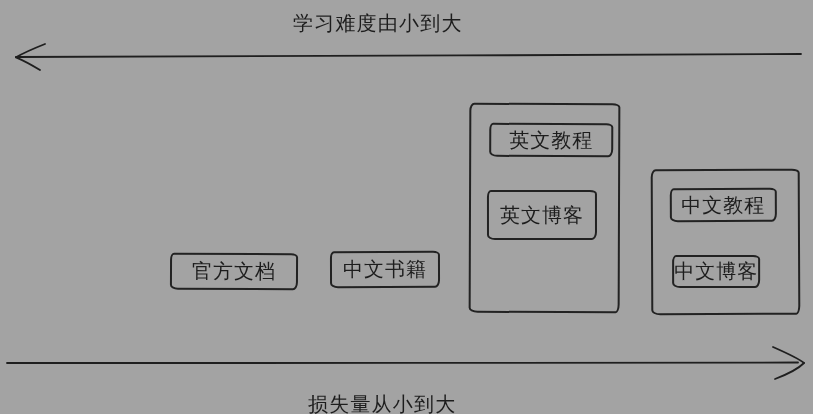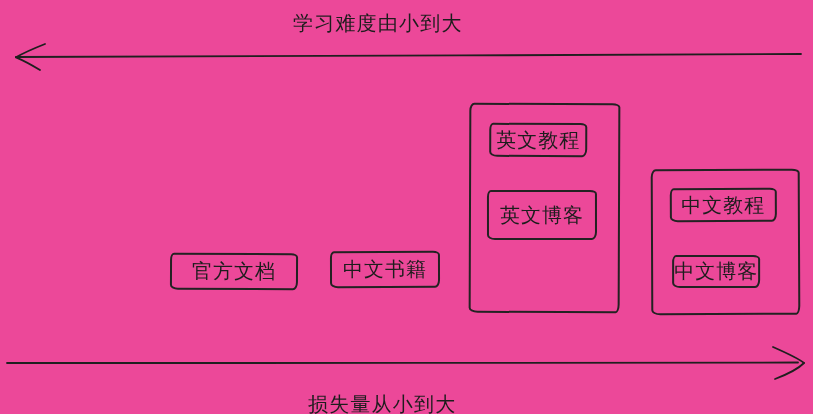--- a/index.html
+++ b/index.html
@@ -1,20 +1,20 @@
 <!DOCTYPE html>
 <html><head>
 <meta charset="utf-8">
 <style>
   html, body { margin: 0; padding: 0; background: #ffffff; }
   .canvas {
     position: relative;
     width: 813px;
     height: 414px;
-    background: #ec4899;
+    background: #a3a3a3;
     overflow: hidden;
     font-family: "Liberation Sans", sans-serif;
     color: #1d1d1d;
   }
   .arrows {
     position: absolute;
     left: 0; top: 0;
     width: 813px; height: 414px;
     pointer-events: none;
   }
@@ -56,21 +56,21 @@
     background: transparent;
   }
 
   
   #n-source   { left: 13px;  top: 252px; width: 111px; height: 39px; transform: rotate(-0.3deg); }
   #n-docs     { left: 170px; top: 253px; width: 128px; height: 37px; transform: rotate(0.25deg); }
   #n-enbooks  { left: 330px; top: 251px; width: 110px; height: 37px; transform: rotate(-0.2deg); }
 
   
   #g1 { left: 469px; top: 103px; width: 151px; height: 210px; transform: rotate(0.2deg); }
-  #n-entut   { left: 18px; top: 18px;  width: 98px; height: 34px; }
+  #n-entut   { left: 18px; top: 18px;  width: 124px; height: 34px; }
   #n-enblog  { left: 16px; top: 85px;  width: 110px; height: 50px; transform: rotate(-0.25deg); }
   #n-cnbooks { left: 16px; top: 148px; width: 108px; height: 35px; }
 
   
   #g2 { left: 651px; top: 169px; width: 149px; height: 146px; transform: rotate(-0.25deg); }
   #n-cntut  { left: 17px; top: 17px; width: 107px; height: 34px; }
   #n-cnblog { left: 19px; top: 84px; width: 88px; height: 33px; transform: rotate(0.2deg); }
 </style>
 </head>
 <body>

